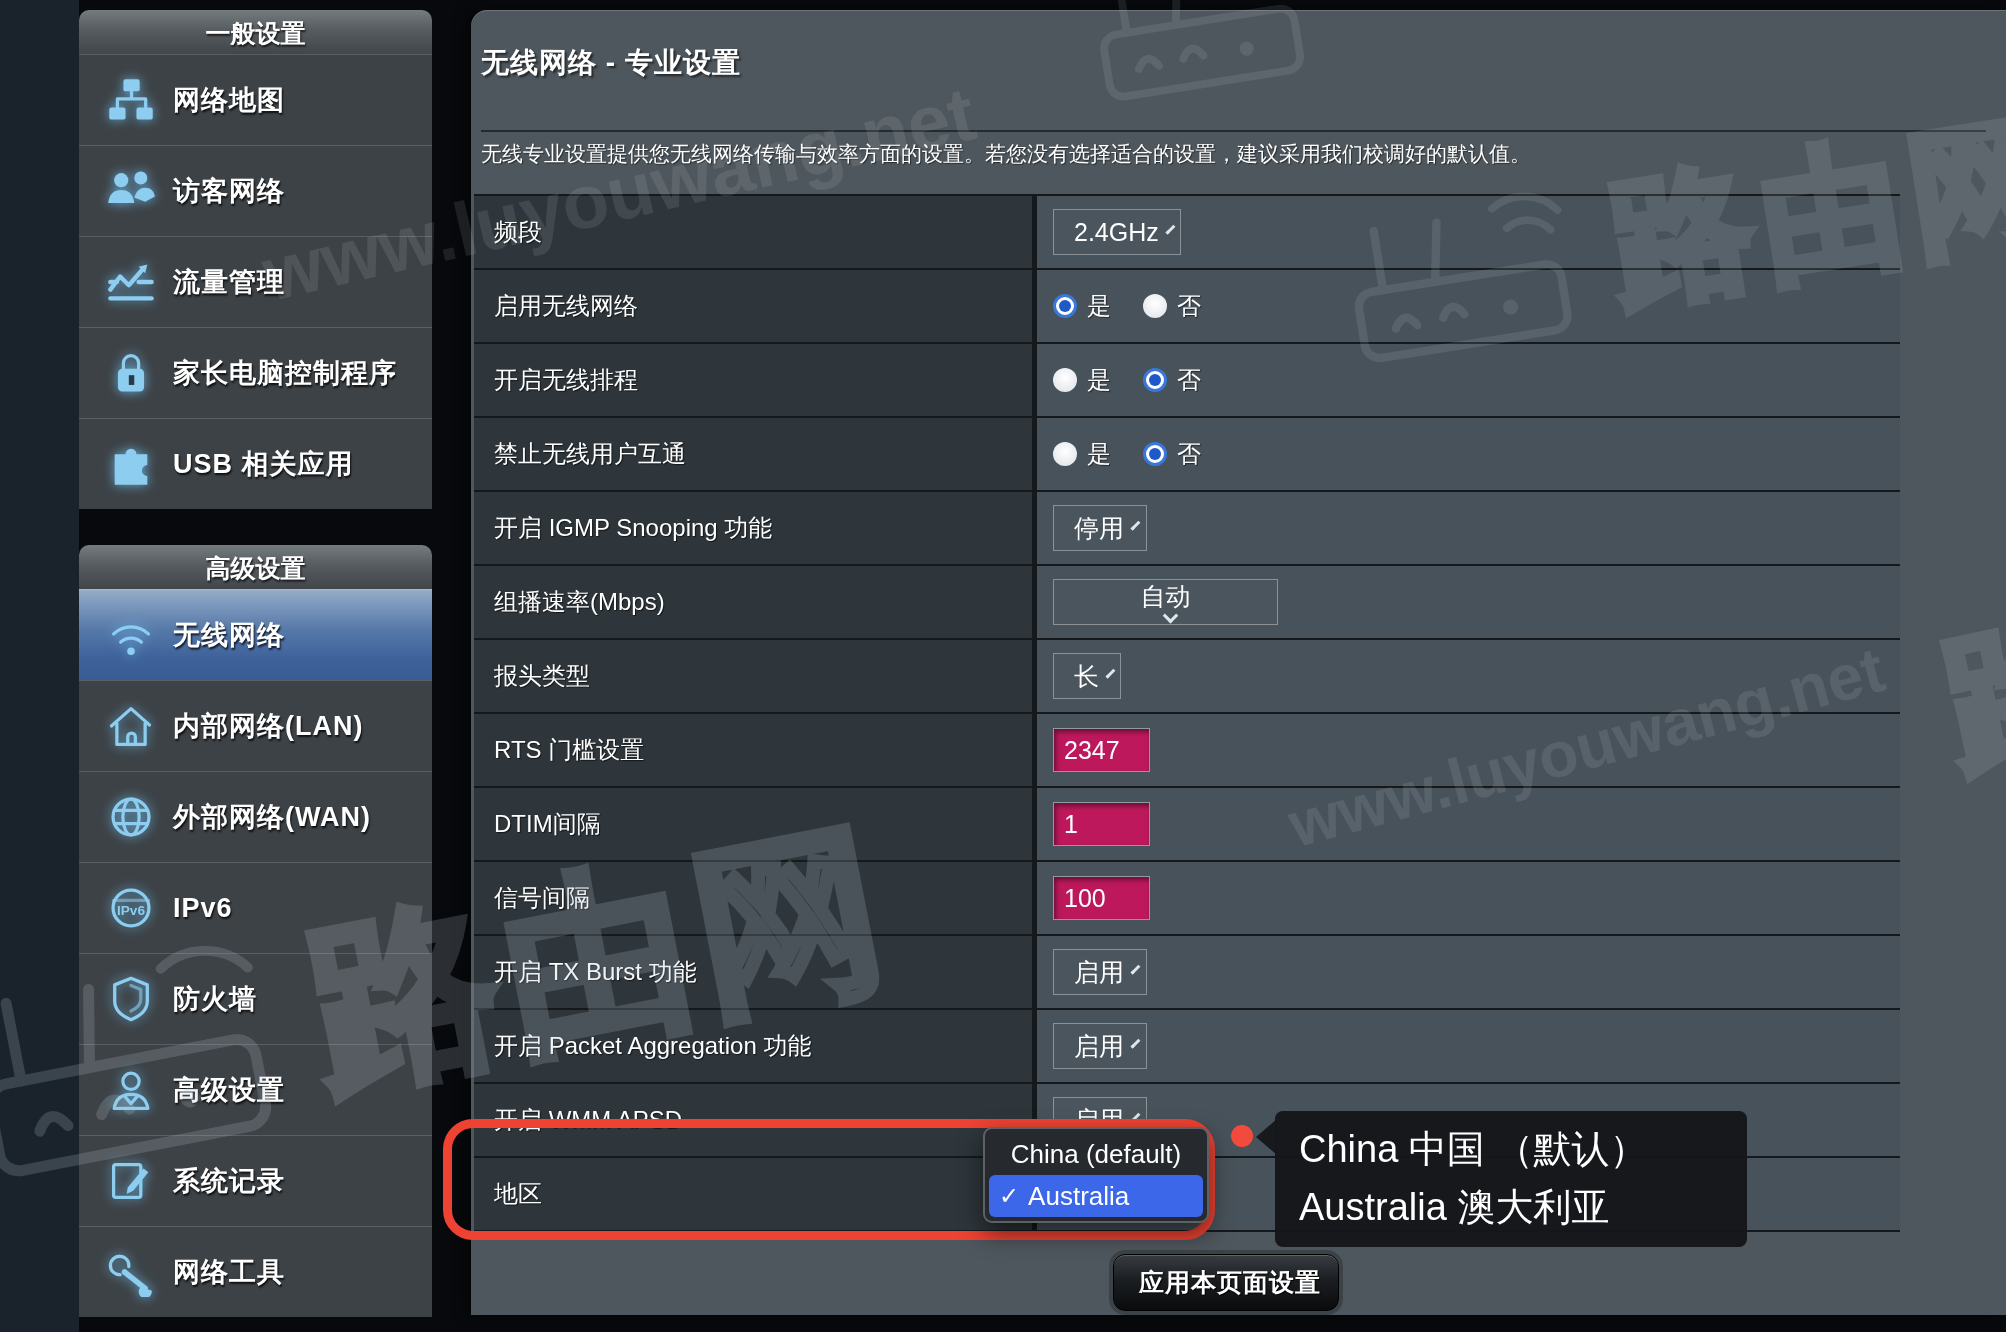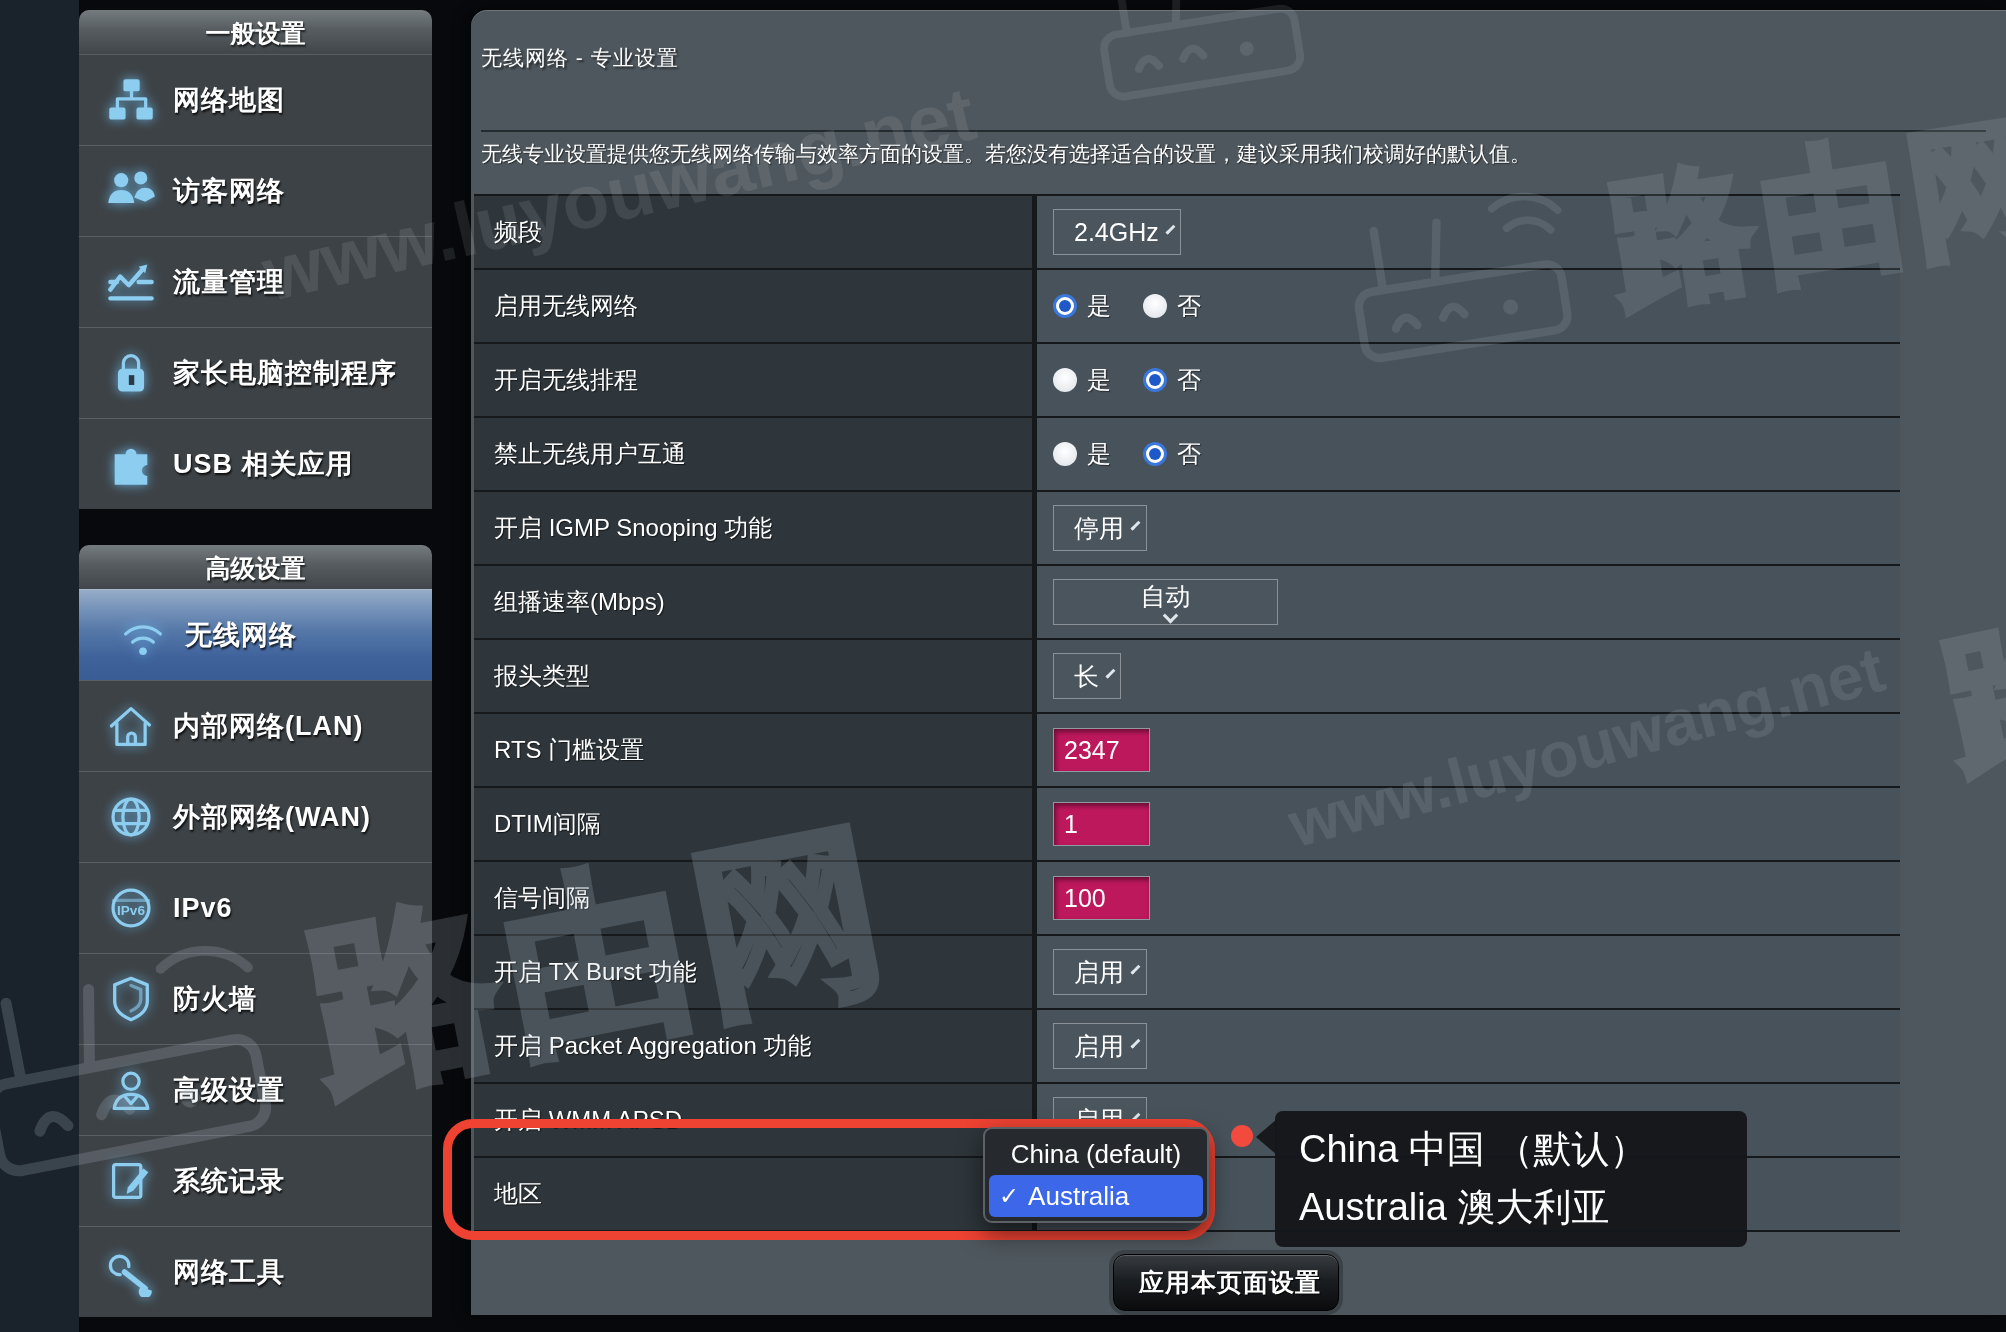--- a/index.html
+++ b/index.html
@@ -16,26 +16,26 @@
     color:#fff;font-size:25px;font-weight:bold;text-align:center;line-height:46px;
     text-shadow:1px 2px 2px rgba(0,0,0,.7);}
   .side-item{height:91px;display:flex;align-items:center;background:#3d4246;
     border-top:1px solid #5a5f63;position:relative;cursor:pointer;}
   .side-item:first-of-type{border-top:none;}
   .side-icon{width:52px;height:52px;margin-left:26px;flex:0 0 52px;display:flex;align-items:center;justify-content:center;
     filter:drop-shadow(0 0 6px rgba(110,190,240,.85));}
   .side-icon svg{width:50px;height:50px;}
   .side-label{color:#fff;font-size:27px;font-weight:bold;margin-left:16px;text-shadow:1px 2px 2px rgba(0,0,0,.8);letter-spacing:1px;}
   .side-item.selected{background:linear-gradient(180deg,#97adc8 0%,#7a96bb 18%,#5578a8 45%,#3f629b 75%,#3a5c94 100%);
-    border-top:1px solid #a7b8cf;padding-left:12px;}
+    border-top:1px solid #a7b8cf;}
 
   
   .panel{position:absolute;left:471px;top:10px;width:1535px;height:1305px;background:#4e575d;
     border-radius:16px 0 0 0;box-shadow:inset 0 1px 0 rgba(255,255,255,.18), -6px 0 14px rgba(0,0,0,.45);}
-  .page-title{position:absolute;left:481px;top:44px;color:#fff;font-size:21px;font-weight:normal;
+  .page-title{position:absolute;left:481px;top:44px;color:#fff;font-size:28px;font-weight:bold;
     text-shadow:2px 2px 2px rgba(0,0,0,.55);letter-spacing:1px;}
   .title-rule{position:absolute;left:481px;top:130px;width:1505px;height:0;border-top:2px solid rgba(23,28,32,.75);}
   .page-desc{position:absolute;left:481px;top:140px;width:1470px;color:#fff;font-size:21px;line-height:27px;
     text-shadow:1px 1px 1px rgba(0,0,0,.5);}
 
   
   .tbl{position:absolute;left:474px;top:194px;width:1426px;border-top:2px solid #15191c;}
   .row{display:flex;height:74px;border-bottom:2px solid #15191c;}
   .cell-label{width:563px;background:#2e363b;border-right:5px solid #15191c;display:flex;align-items:center;
     padding-left:20px;color:#fff;font-size:24px;text-shadow:1px 1px 1px rgba(0,0,0,.6);}

